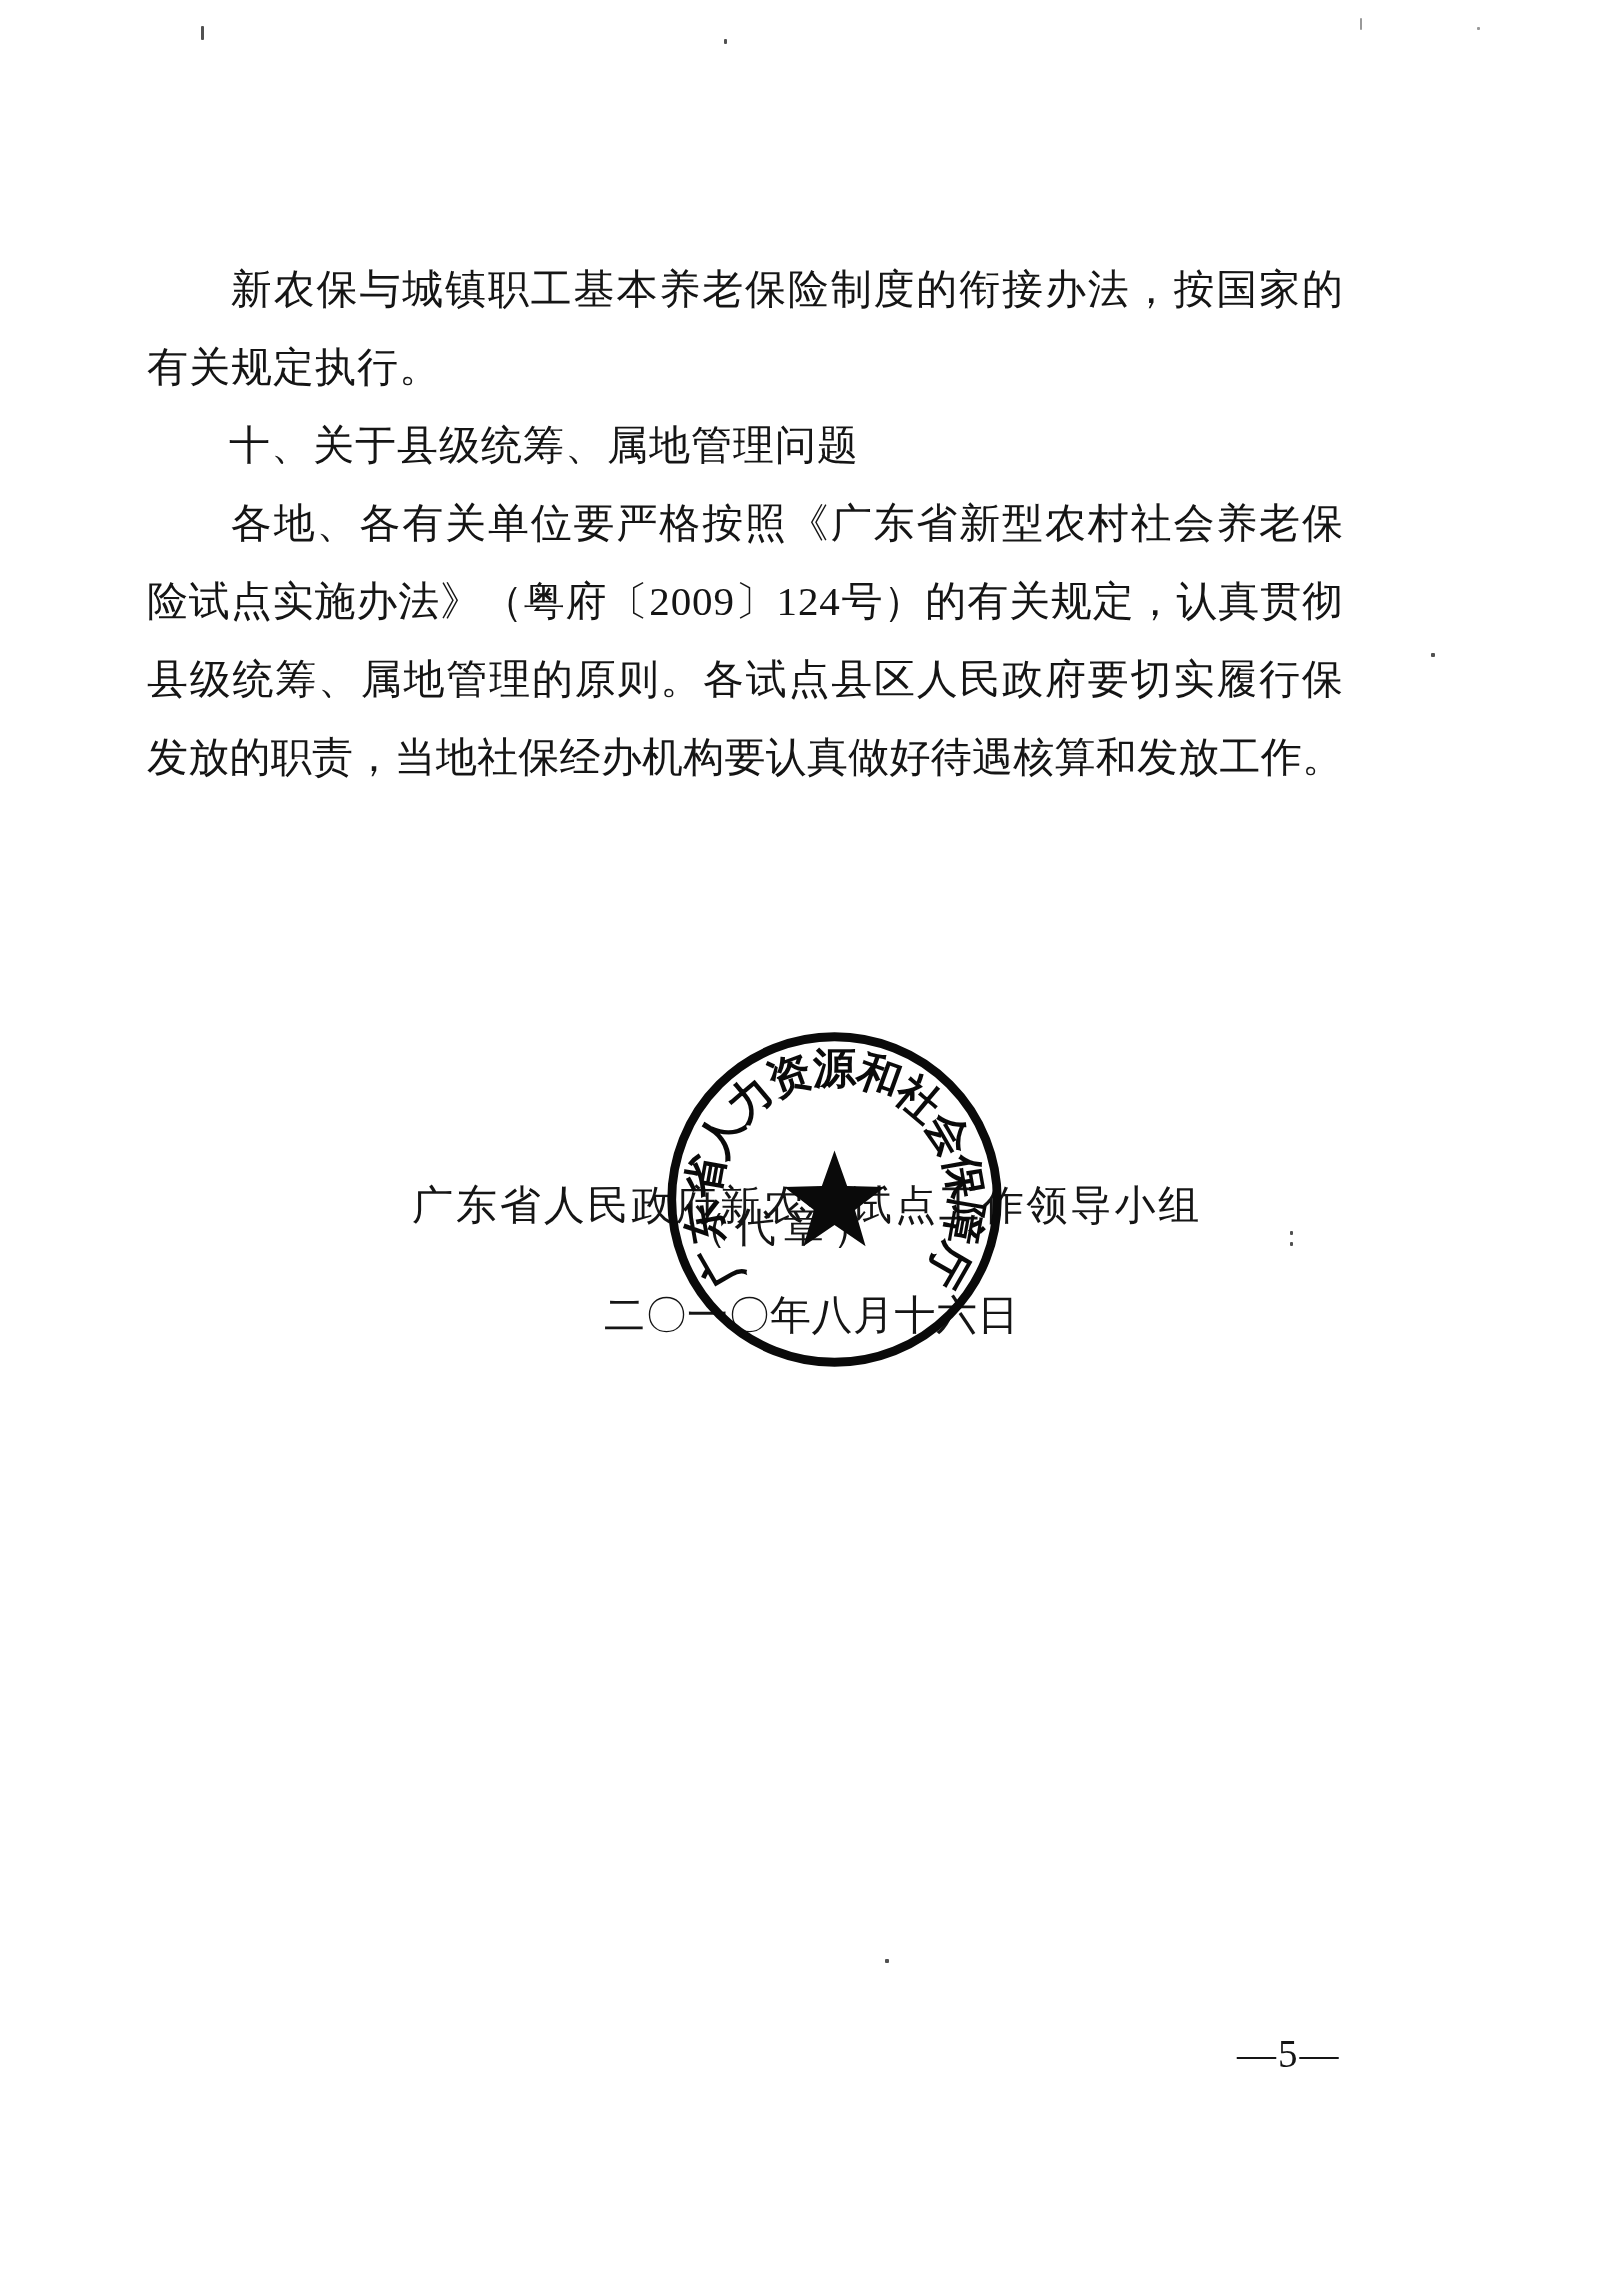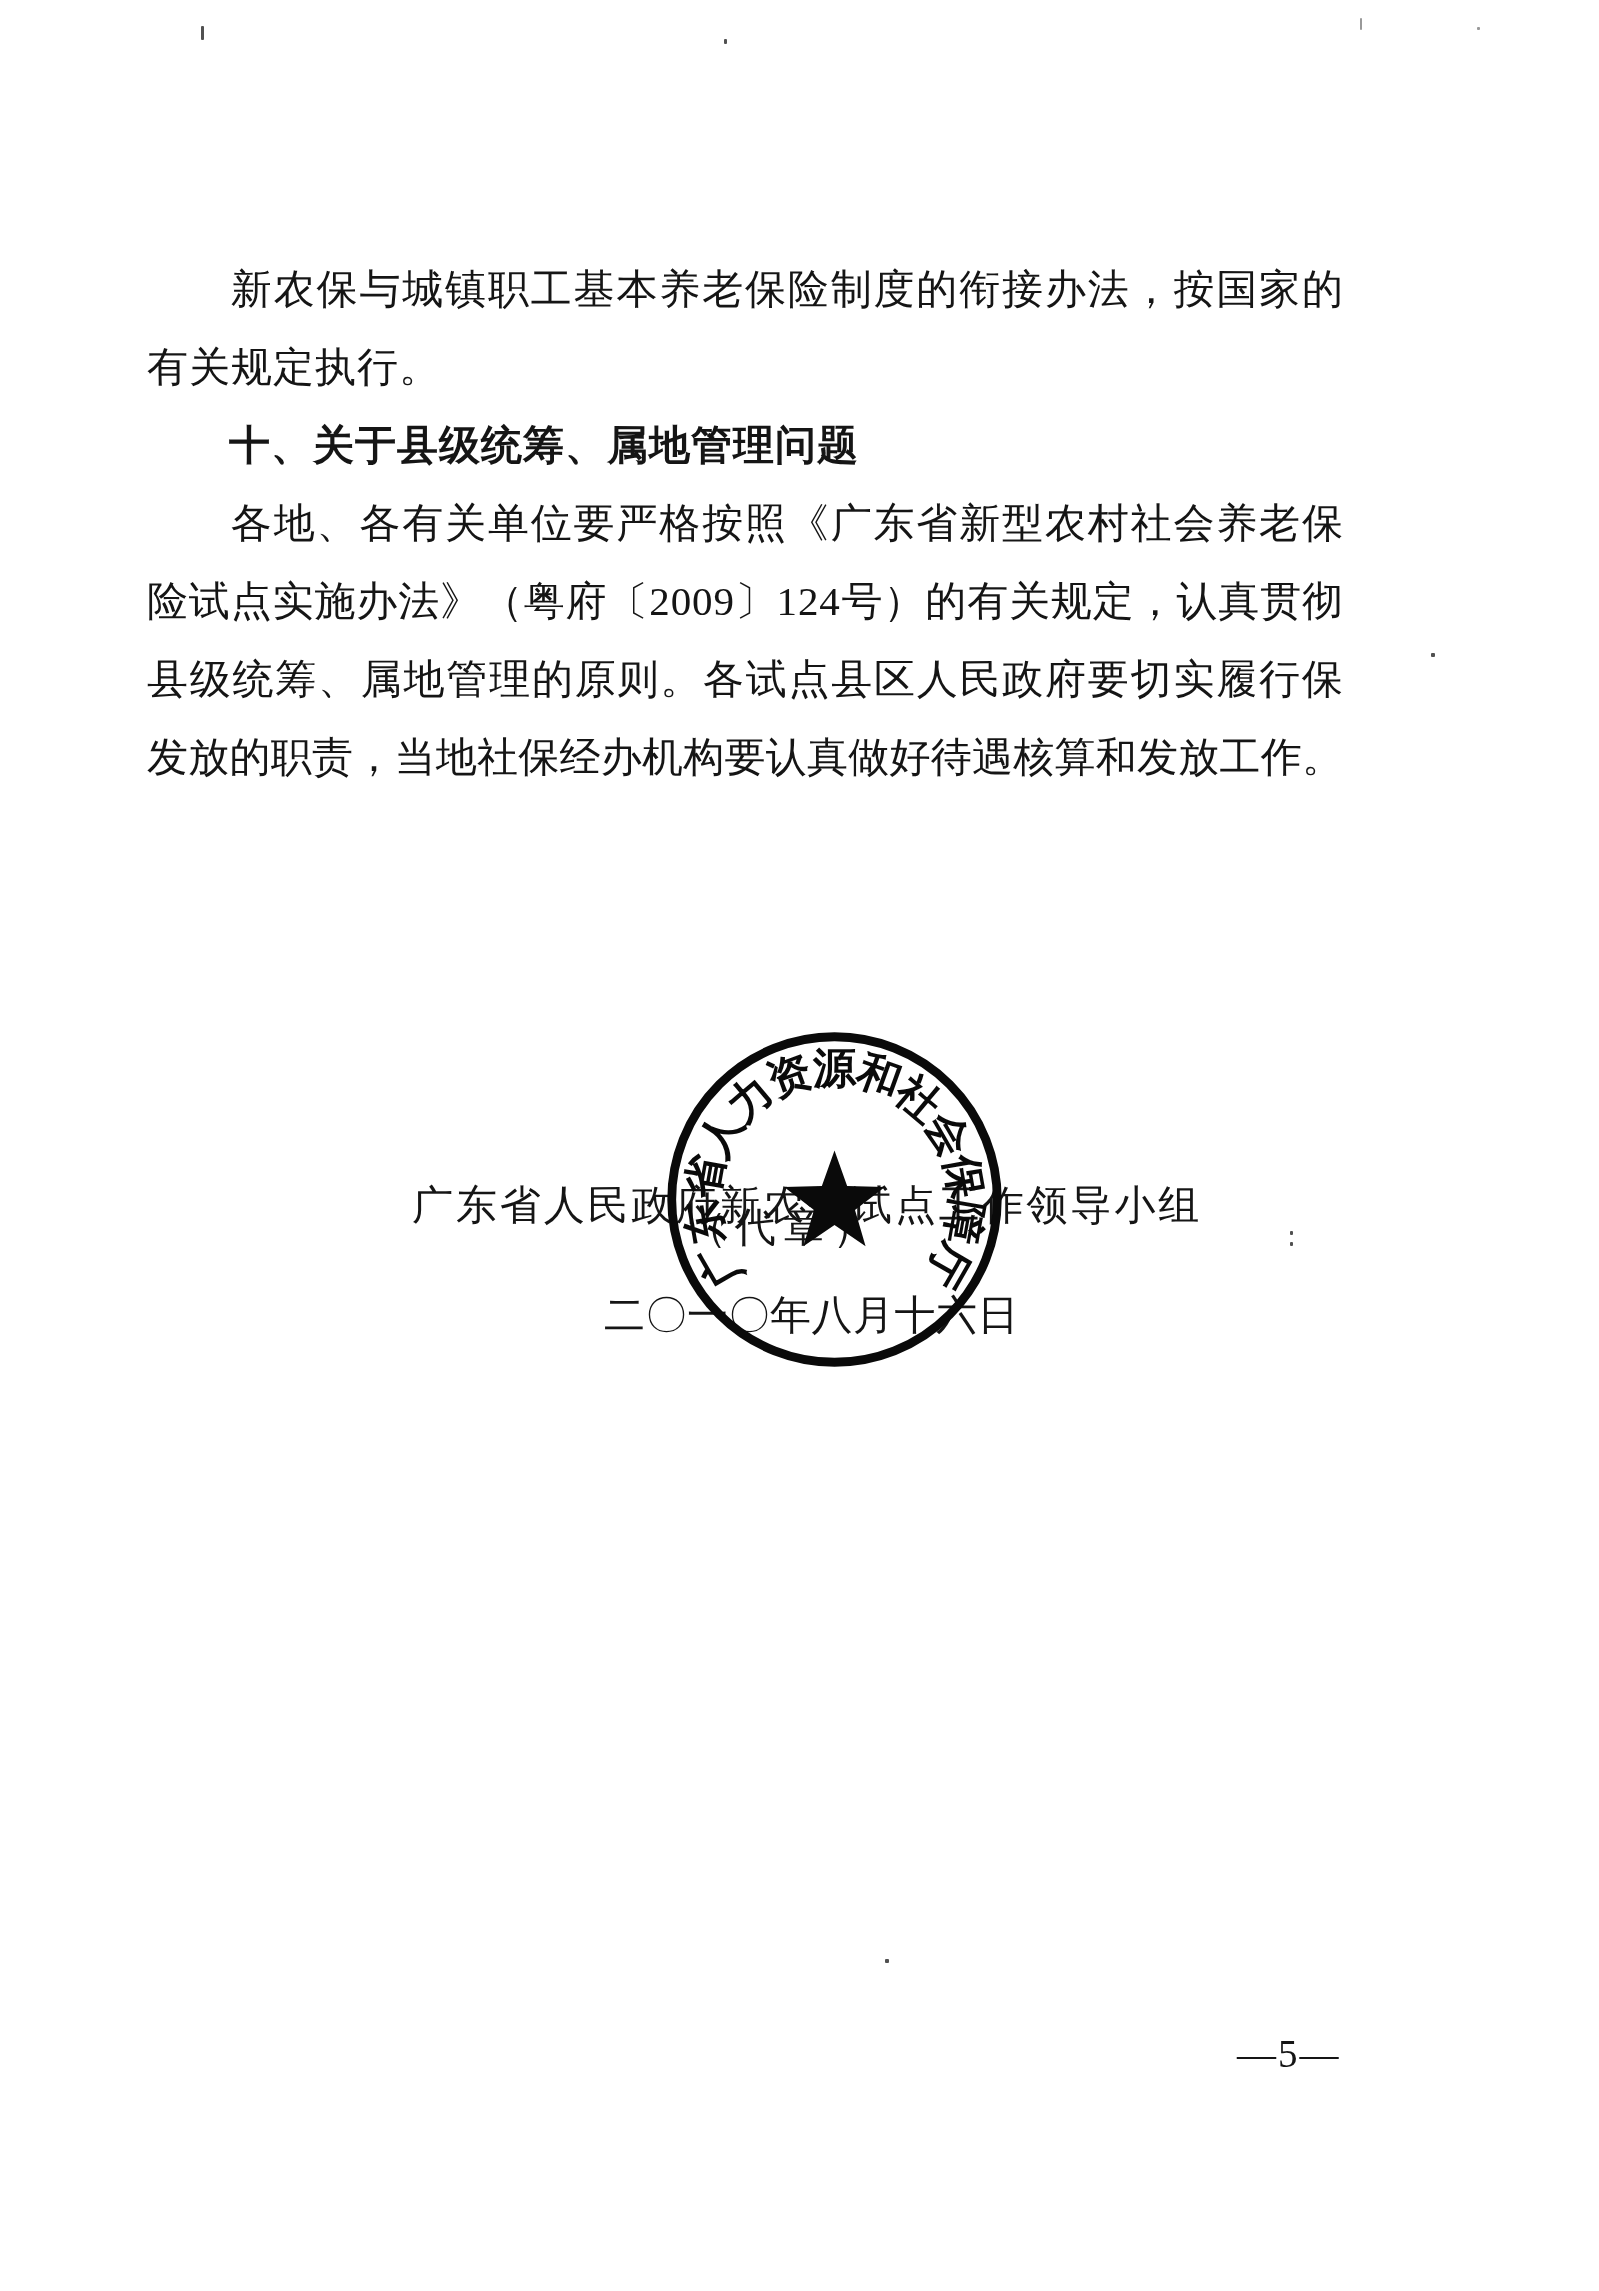--- a/index.html
+++ b/index.html
@@ -16,21 +16,21 @@
   .body-text{
     position:absolute;
     left:147px;top:250px;width:1196px;
   }
   .line{
     height:78px;line-height:78px;
     font-size:41px;
     white-space:nowrap;
     letter-spacing:1px;
   }
-  .line.bold{font-weight:bold;letter-spacing:1px;}
+  .line.bold{font-weight:normal;letter-spacing:1px;}
   .line.indent{padding-left:82px;}
   .line.just{
     display:flex;justify-content:space-between;align-items:center;
     padding-left:0;letter-spacing:0;
   }
   .line.just .ind{flex:0 0 82px;width:82px;height:1px;}
   .line.just span{display:block;}
   
   .sig-org{
     position:absolute;left:412px;top:1181px;height:49px;line-height:49px;

